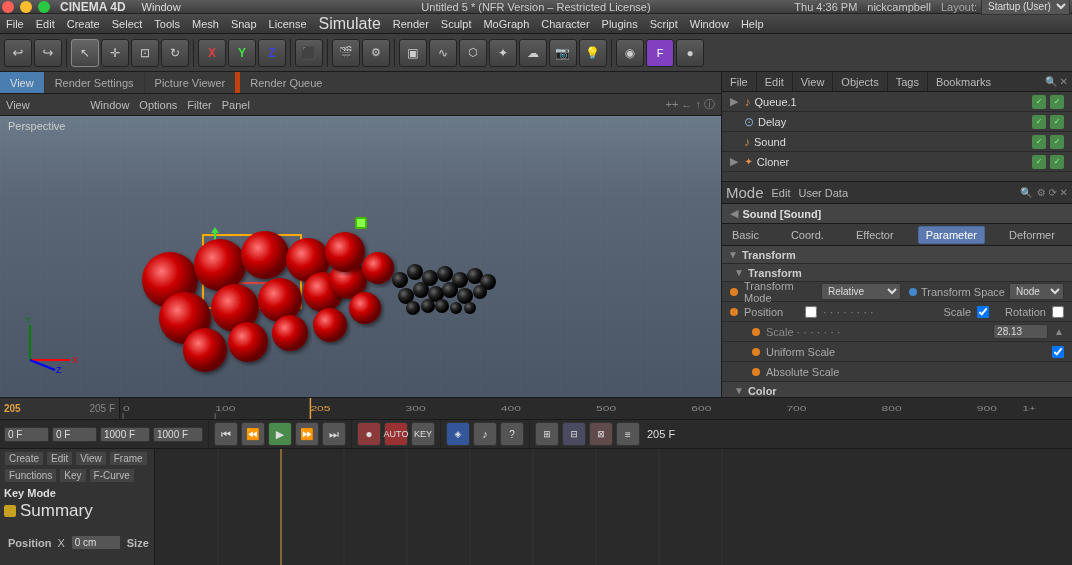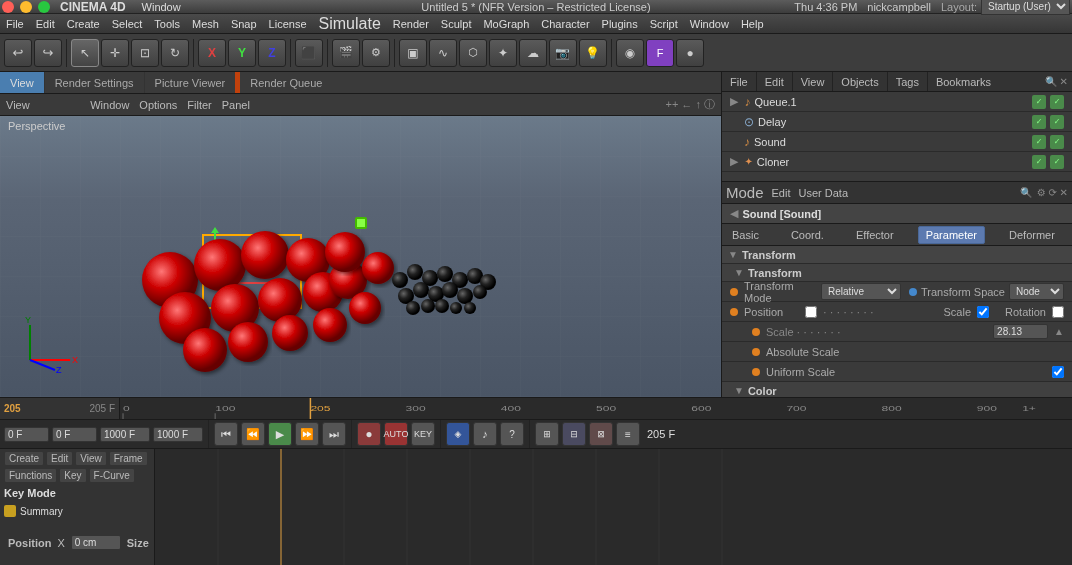--- a/index.html
+++ b/index.html
@@ -324,27 +324,27 @@
 
       <div style="height:20px;display:flex;align-items:center;padding:0 8px 0 30px;border-bottom:1px solid #2a2a2a;gap:6px;">
         <span style="width:8px;height:8px;border-radius:50%;background:#e08020;"></span>
         <span style="font-size:11px;color:#888;flex:1;">Scale · · · · · · ·</span>
         <input type="text" value="28.13" style="background: rgb(85, 85, 85); border: 1px solid rgb(51, 51, 51); color: rgb(221, 221, 221); font-size: 10px; padding: 1px 3px; width: 55px; border-radius: 2px;">
         <span style="font-size:10px;color:#888;cursor:pointer;">▲</span>
       </div>
 
       <div style="height:20px;display:flex;align-items:center;padding:0 8px 0 30px;border-bottom:1px solid #2a2a2a;gap:6px;">
         <span style="width:8px;height:8px;border-radius:50%;background:#e08020;"></span>
-        <span style="font-size:11px;color:#aaa;flex:1;">Absolute Scale</span>
+        <span style="font-size:11px;color:#aaa;flex:1;">Uniform Scale</span>
+        <input type="checkbox" checked="" style="width: 12px; height: 12px;">
       </div>
 
       <div style="height:20px;display:flex;align-items:center;padding:0 8px 0 30px;border-bottom:1px solid #2a2a2a;gap:6px;">
         <span style="width:8px;height:8px;border-radius:50%;background:#e08020;"></span>
-        <span style="font-size:11px;color:#aaa;flex:1;">Uniform Scale</span>
-        <input type="checkbox" checked="" style="width: 12px; height: 12px;">
+        <span style="font-size:11px;color:#aaa;flex:1;">Absolute Scale</span>
       </div>
 
       <div style="height:18px;background:#404040;display:flex;align-items:center;padding:0 12px;border-bottom:1px solid #2a2a2a;">
         <span style="color:#888;margin-right:4px;font-size:10px;">▼</span>
         <span style="font-size:11px;font-weight:bold;color:#ccc;">Color</span>
       </div>
 
     </div>
   </div>
 </div>
@@ -415,21 +415,21 @@
         <div style="font-size:10px;color:#bbb;cursor:pointer;padding:1px 4px;background:#444;border:1px solid #333;border-radius:2px;">Edit</div>
         <div style="font-size:10px;color:#bbb;cursor:pointer;padding:1px 4px;background:#444;border:1px solid #333;border-radius:2px;">View</div>
         <div style="font-size:10px;color:#bbb;cursor:pointer;padding:1px 4px;background:#444;border:1px solid #333;border-radius:2px;">Frame</div>
         <div style="font-size:10px;color:#bbb;cursor:pointer;padding:1px 4px;background:#444;border:1px solid #333;border-radius:2px;">Functions</div>
         <div style="font-size:10px;color:#bbb;cursor:pointer;padding:1px 4px;background:#444;border:1px solid #333;border-radius:2px;">Key</div>
         <div style="font-size:10px;color:#bbb;cursor:pointer;padding:1px 4px;background:#444;border:1px solid #333;border-radius:2px;">F-Curve</div>
       </div>
       <div style="font-size:11px;font-weight:bold;color:#ddd;margin-top:4px;">Key Mode</div>
       <div style="height:16px;display:flex;align-items:center;gap:4px;margin-top:4px;cursor:pointer;">
         <div style="width:12px;height:12px;background:#c8a020;border-radius:2px;"></div>
-        <span style="font-size:10px;color:#ddd;">Summary</span>
+        <span style="font-size:17px;color:#ddd;">Summary</span>
       </div>
     </div>
 
     <div style="flex:1;background:#2a2a2a;position:relative;overflow:hidden;">
 
       <div style="height:100%;position:relative;">
         <svg width="100%" height="100%">
           <rect width="100%" height="100%" fill="#2a2a2a"></rect>
 
           <line x1="126" y1="0" x2="126" y2="100%" stroke="#e0a040" stroke-width="1"></line>

